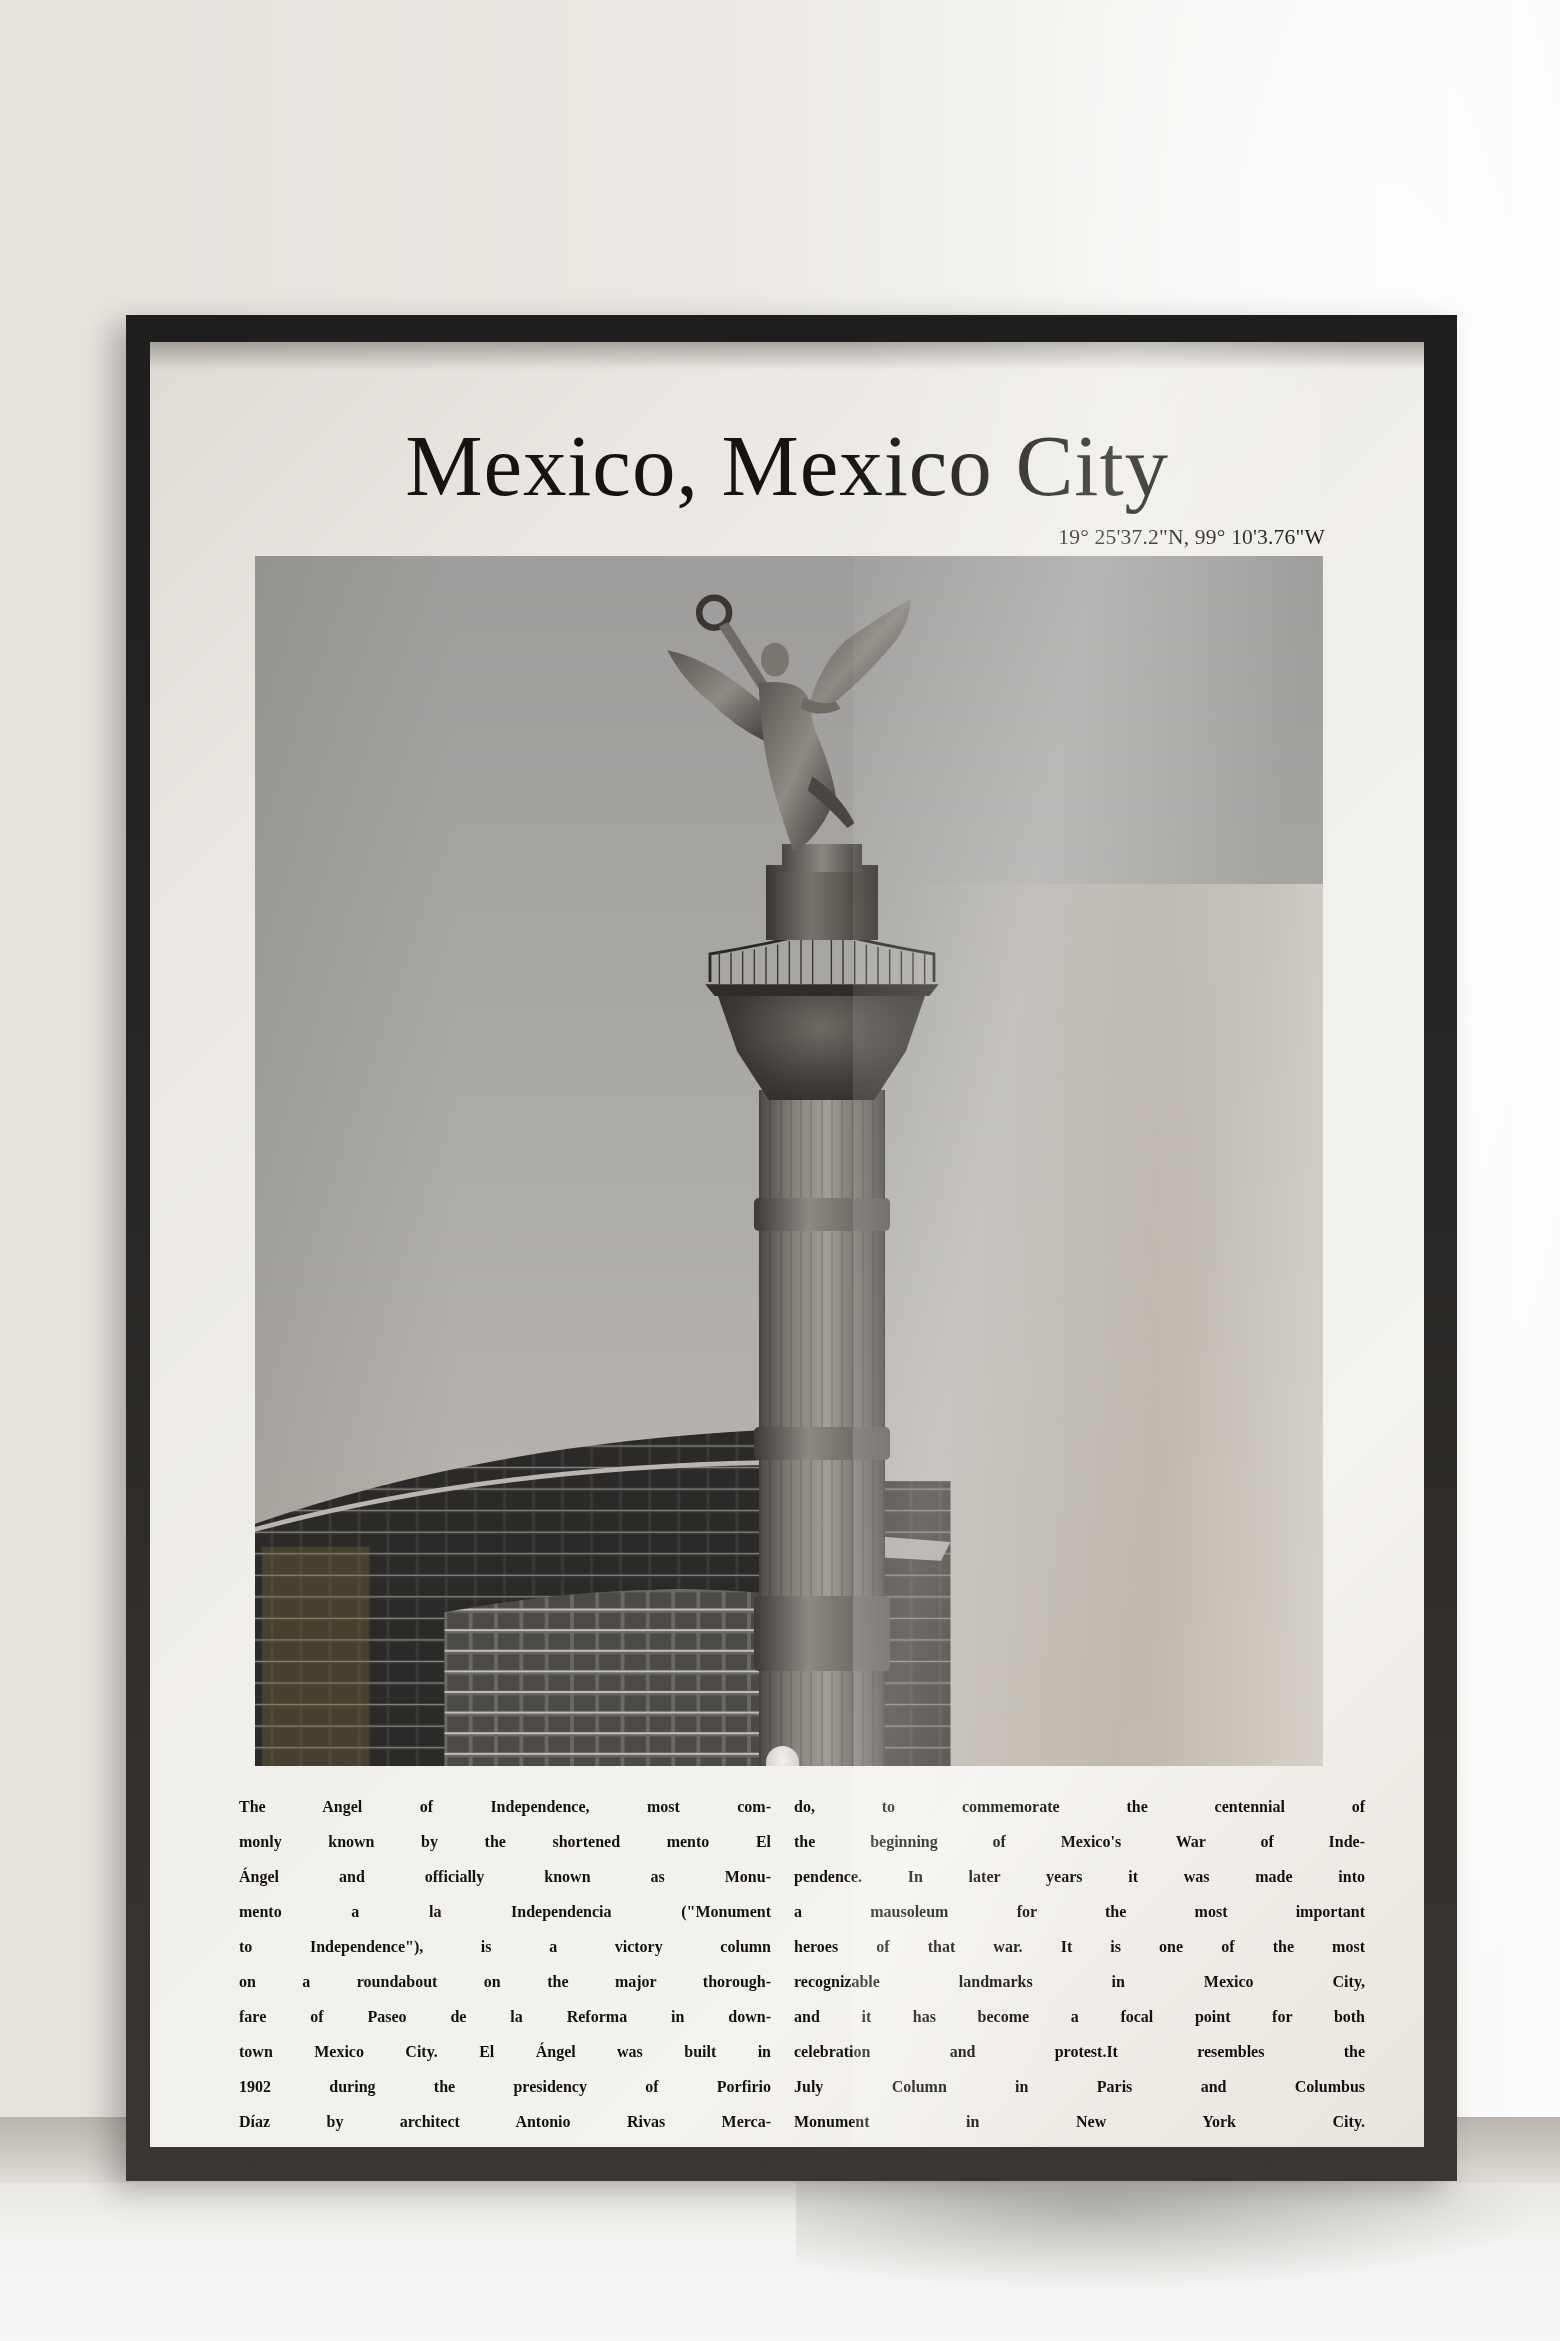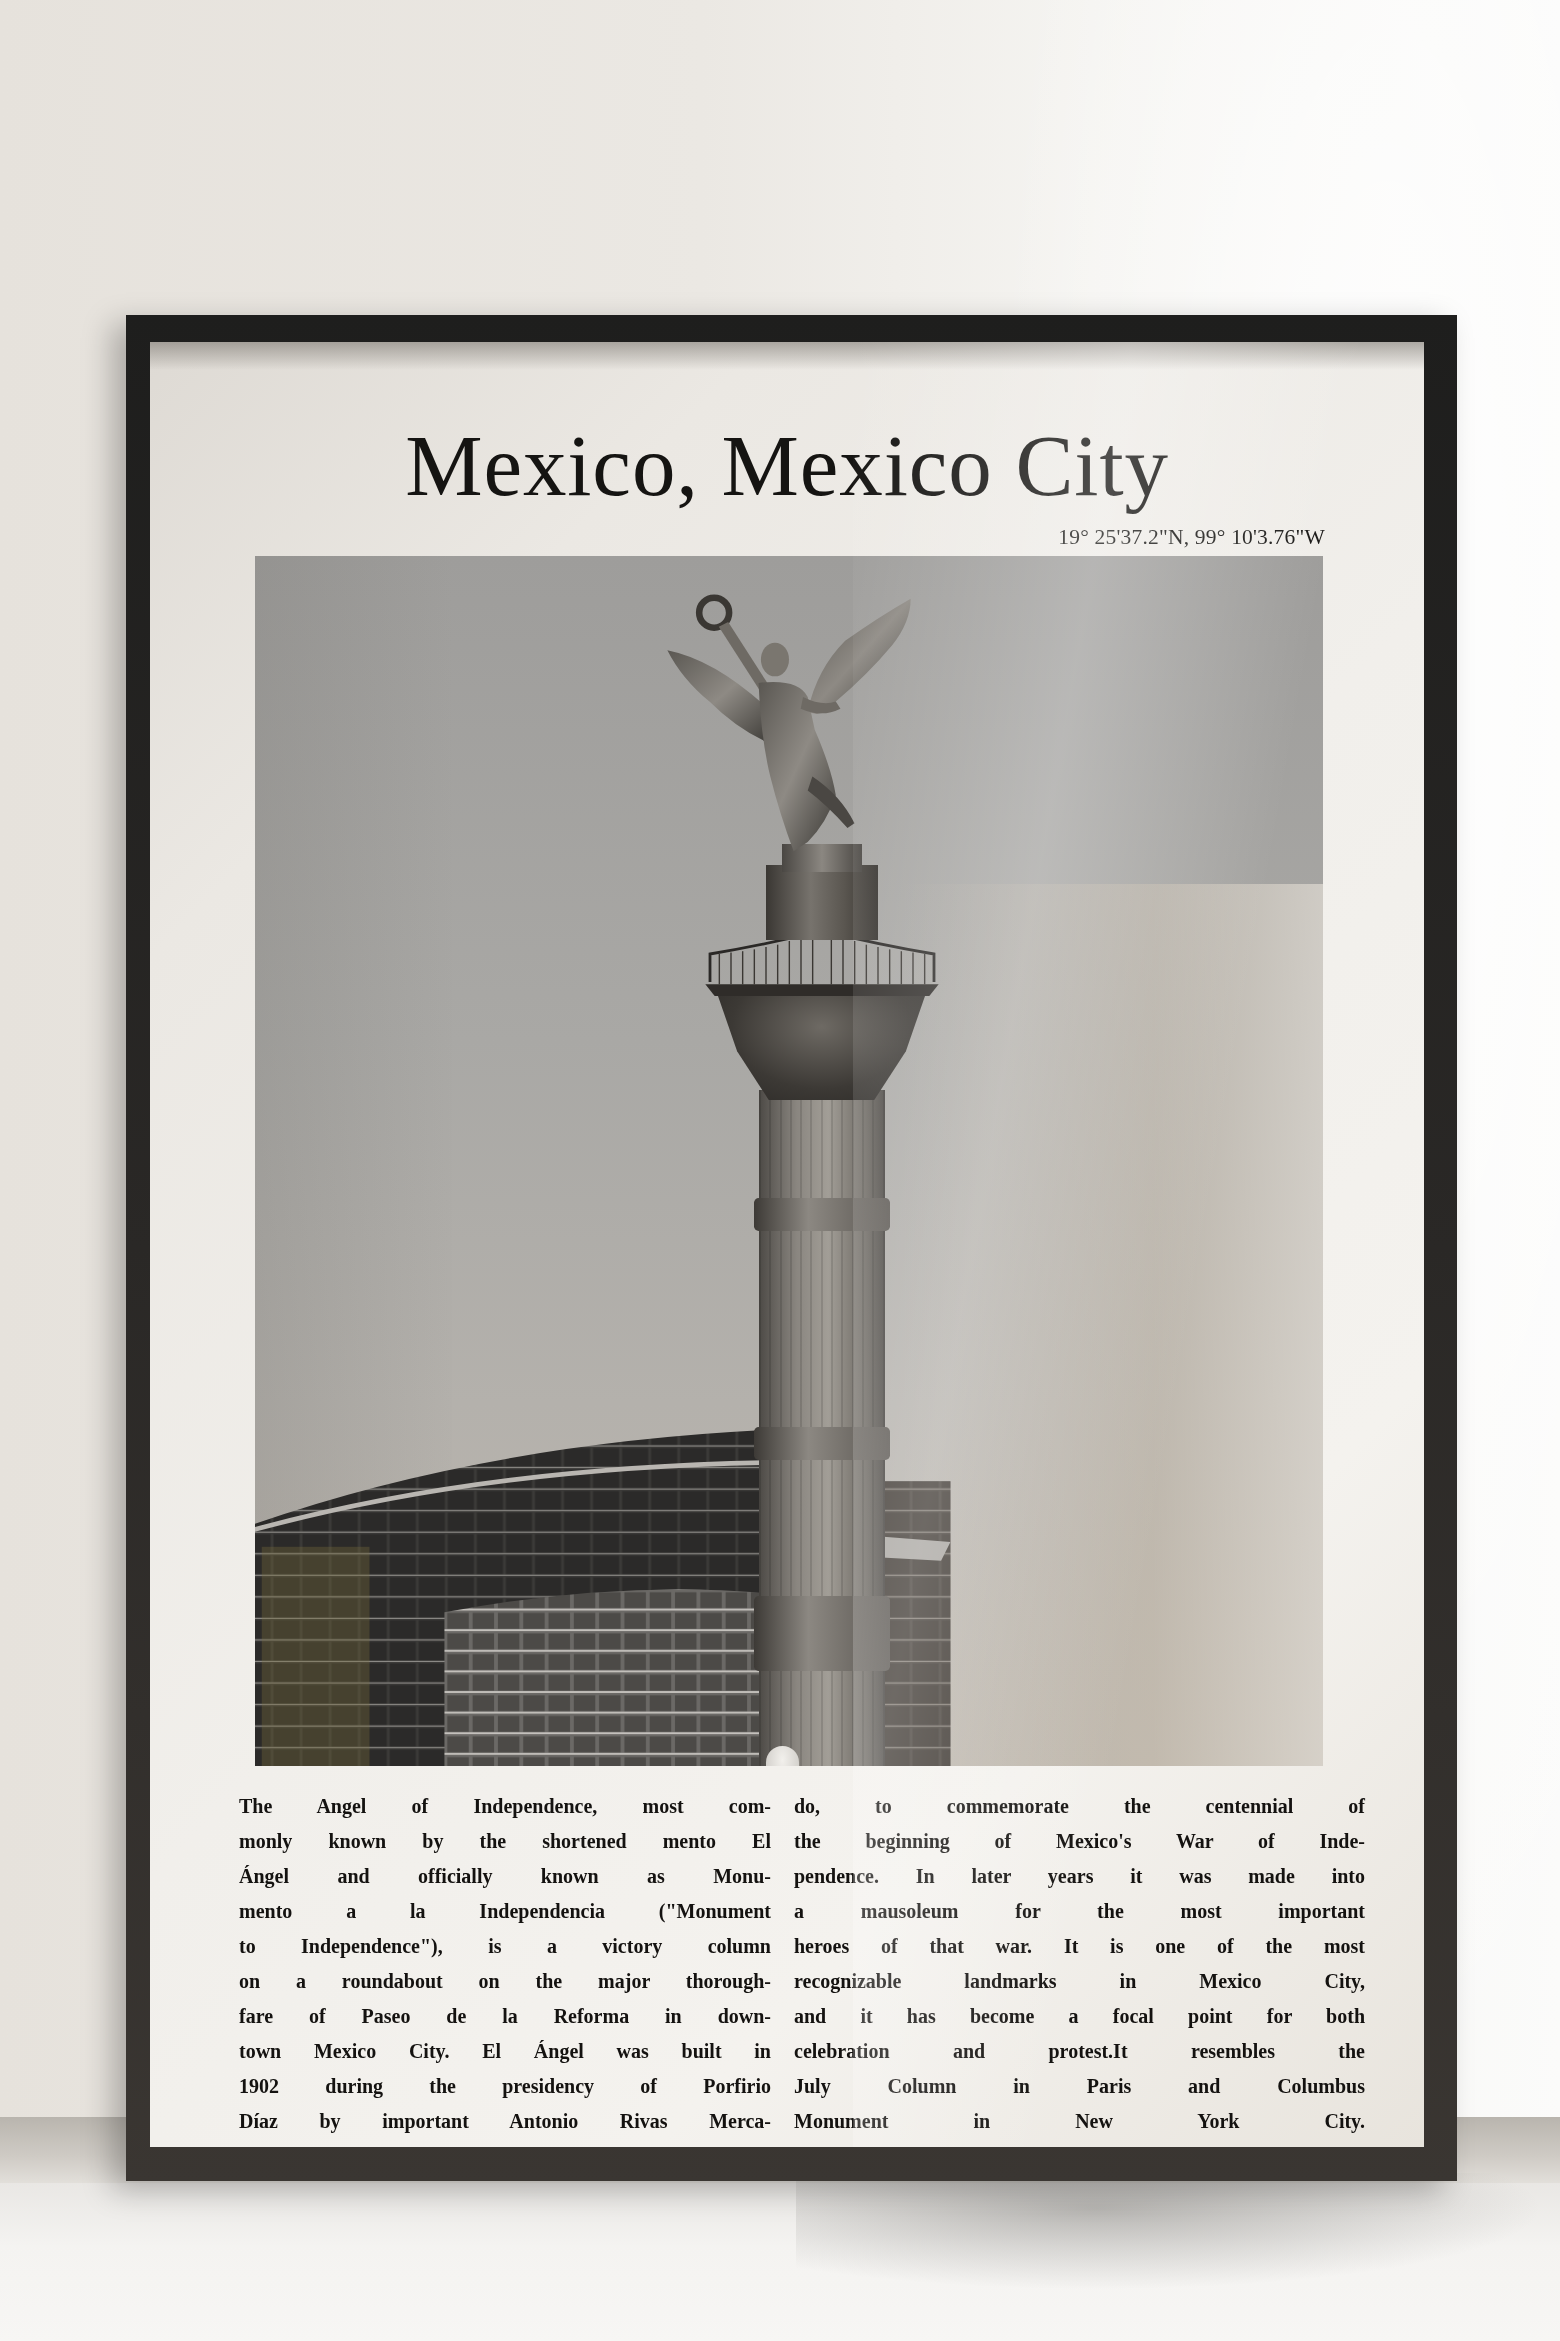--- a/index.html
+++ b/index.html
@@ -99,21 +99,21 @@
   }
   .angel { position: absolute; left: 403px; top: 33px; width: 262px; height: 272px; }
   .statue-figure {
     position: absolute; left: 511px; top: 1190px; width: 33px; height: 47px;
     background: radial-gradient(ellipse at 50% 30%, #f2f0ec, #c8c5c0);
     border-radius: 16.4px 16.4px 2.8px 2.8px;
   }
   .text-col {
     position: absolute; top: 1447px; width: 532px;
     font-family: "Liberation Serif", serif; font-weight: bold;
-    font-size: 20px; line-height: 35px; color: #141210;
+    font-size: 16px; line-height: 35px; color: #141210;
     text-align: justify; text-align-last: justify;
   }
   .text-col .line { display: block; white-space: nowrap; text-align: justify; text-align-last: justify; }
   .text-left { left: 89px; }
   .text-right { left: 644px; width: 571px; }
 </style>
 </head>
 <body>
 
 <div class="wall-light"></div>
@@ -220,21 +220,21 @@
     <div class="text-col text-left">
       <span class="line">The Angel of Independence, most com-</span>
       <span class="line">monly known by the shortened mento El</span>
       <span class="line">Ángel and officially known as Monu-</span>
       <span class="line">mento a la Independencia ("Monument</span>
       <span class="line">to Independence"), is a victory column</span>
       <span class="line">on a roundabout on the major thorough-</span>
       <span class="line">fare of Paseo de la Reforma in down-</span>
       <span class="line">town Mexico City. El Ángel was built in</span>
       <span class="line">1902 during the presidency of Porfirio</span>
-      <span class="line">Díaz by important Antonio Rivas Merca-</span>
+      <span class="line">Díaz by architect Antonio Rivas Merca-</span>
     </div>
 
     <div class="text-col text-right">
       <span class="line">do, to commemorate the centennial of</span>
       <span class="line">the beginning of Mexico's War of Inde-</span>
       <span class="line">pendence. In later years it was made into</span>
       <span class="line">a mausoleum for the most important</span>
       <span class="line">heroes of that war. It is one of the most</span>
       <span class="line">recognizable landmarks in Mexico City,</span>
       <span class="line">and it has become a focal point for both</span>

